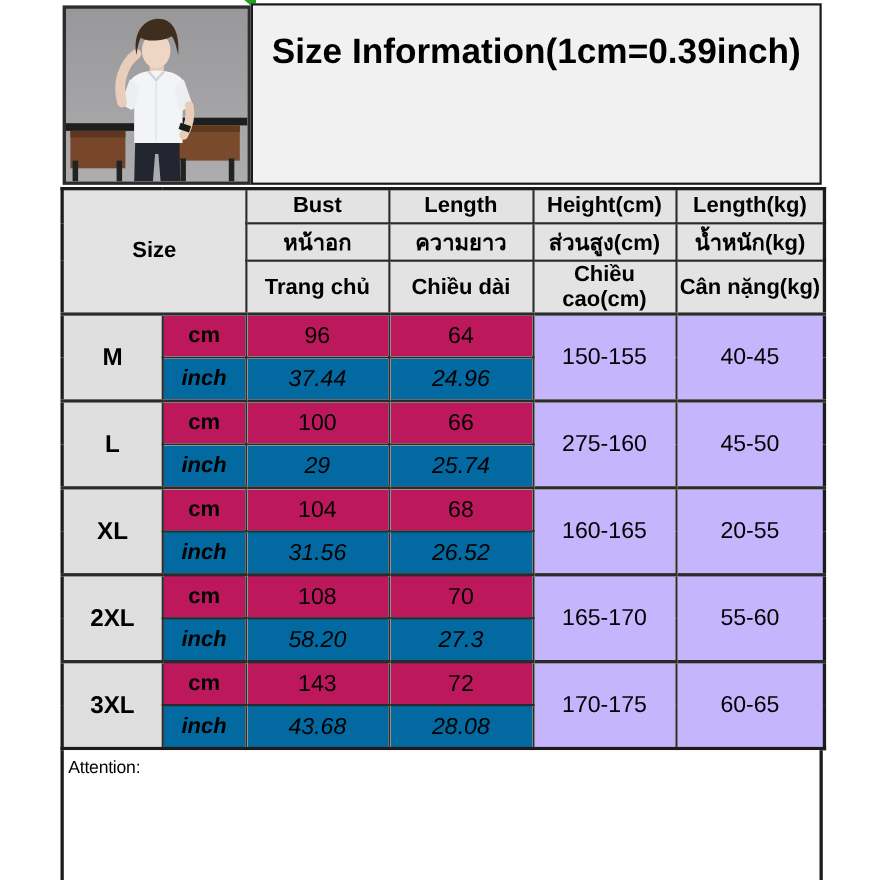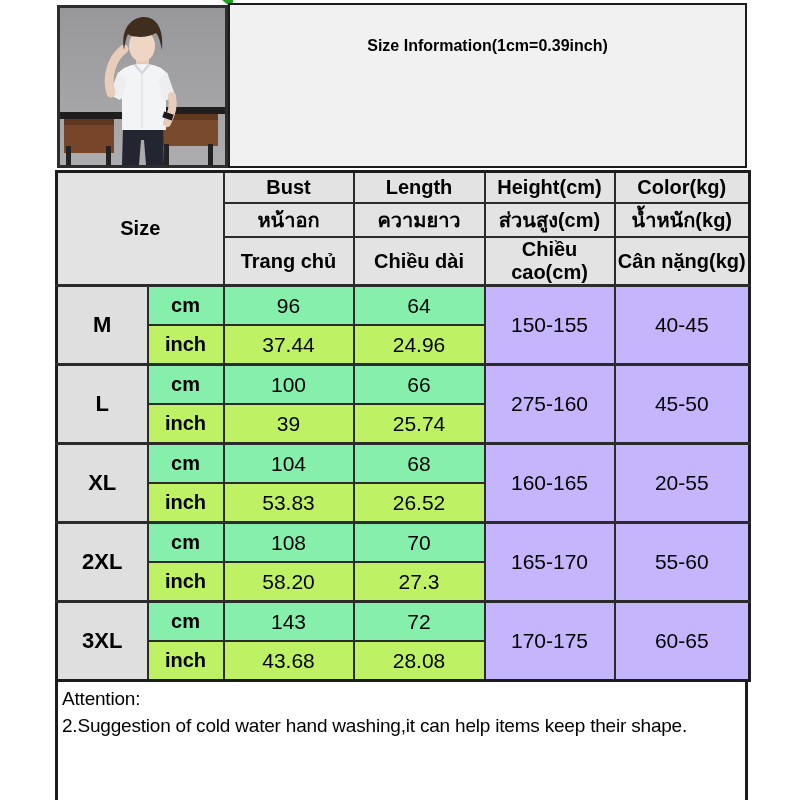--- a/index.html
+++ b/index.html
@@ -37,21 +37,21 @@
     position: absolute; left: 228px; top: 3px;
     width: 519px; height: 165px;
     box-sizing: border-box;
     border: 2px solid #1b1b1b;
     background: #f1f1f1;
     text-align: center;
     padding-top: 26px;
   }
   .title-line {
     font-weight: bold;
-    font-size: 16px;
+    font-size: 32px;
     line-height: 30px;
     white-space: nowrap;
   }
 
   
   .sheet { position: absolute; left: 55px; top: 170px; width: 693px; }
   table.size-table {
     width: 693px;
     border-collapse: collapse;
     table-layout: fixed;
@@ -64,34 +64,34 @@
     padding: 0;
     overflow: hidden;
   }
   .size-table tr.hrow th { height: 29px; background: #e3e3e3; font-size: 20px; font-weight: bold; }
   th.size-big { background: #dedede; font-size: 34px; font-weight: bold; }
   .size-table tr.drow td { height: 37px; }
   tr.block-start td { border-top-width: 3px; }
   td.size-label { background: #dfdfdf; font-size: 22px; font-weight: bold; }
   td.unit { font-size: 20px; font-weight: bold; }
   td.val, td.range { font-size: 21px; font-weight: normal; }
-  .cm-bg { background: #86efac; margin-top: 36px; }
-  .white-bg { background: #bef264; }
+  .cm-bg { background: #be185d; margin-top: 36px; }
+  .white-bg { background: #0369a1; font-style: italic; }
   td.range { background: #c4b5fd; }
 
   
   .attention {
     box-sizing: border-box;
     width: 693px; height: 151px;
     border: 3px solid #1c1c1c;
     border-top: none;
     background: #ffffff;
     padding: 3px 5px 0 4px;
   }
-  .att-text { font-size: 19px; line-height: 27px; font-weight: normal; letter-spacing: -0.2px; }
+  .att-text { font-size: 16px; line-height: 27px; font-weight: normal; letter-spacing: -0.2px; }
 </style>
 </head>
 <body>
 
 <div class="stage">
 
   <div class="green-mark"></div>
 
   <div class="photo-frame">
     <svg viewBox="0 0 165 157" preserveAspectRatio="none">
@@ -148,21 +148,21 @@
         <col style="width:131px">
           <col style="width:130px">
           <col style="width:135px">
       </colgroup>
       <tbody>
         <tr class="hrow">
           <th class="size-big" rowspan="3" colspan="2">Size</th>
           <th>Bust</th>
           <th>Length</th>
           <th>Height(cm)</th>
-          <th>Color(kg)</th>
+          <th>Length(kg)</th>
         </tr>
         <tr class="hrow">
           <th>หน้าอก</th>
           <th>ความยาว</th>
           <th>ส่วนสูง(cm)</th>
           <th>น้ำหนัก(kg)</th>
         </tr>
         <tr class="hrow">
           <th>Trang chủ</th>
           <th>Chiều dài</th>
@@ -187,35 +187,35 @@
         <tr class="drow block-start">
           <td class="size-label" rowspan="2">L</td>
           <td class="unit cm-bg">cm</td>
           <td class="val cm-bg">100</td>
           <td class="val cm-bg">66</td>
           <td class="range" rowspan="2">275-160</td>
           <td class="range" rowspan="2">45-50</td>
         </tr>
         <tr class="drow">
           <td class="unit white-bg">inch</td>
-          <td class="val white-bg">39</td>
+          <td class="val white-bg">29</td>
           <td class="val white-bg">25.74</td>
         </tr>
 
         <tr class="drow block-start">
           <td class="size-label" rowspan="2">XL</td>
           <td class="unit cm-bg">cm</td>
           <td class="val cm-bg">104</td>
           <td class="val cm-bg">68</td>
           <td class="range" rowspan="2">160-165</td>
           <td class="range" rowspan="2">20-55</td>
         </tr>
         <tr class="drow">
           <td class="unit white-bg">inch</td>
-          <td class="val white-bg">53.83</td>
+          <td class="val white-bg">31.56</td>
           <td class="val white-bg">26.52</td>
         </tr>
 
         <tr class="drow block-start">
           <td class="size-label" rowspan="2">2XL</td>
           <td class="unit cm-bg">cm</td>
           <td class="val cm-bg">108</td>
           <td class="val cm-bg">70</td>
           <td class="range" rowspan="2">165-170</td>
           <td class="range" rowspan="2">55-60</td>
@@ -237,17 +237,16 @@
         <tr class="drow">
           <td class="unit white-bg">inch</td>
           <td class="val white-bg">43.68</td>
           <td class="val white-bg">28.08</td>
         </tr>
       </tbody>
     </table>
 
     <div class="attention">
       <div class="att-text">Attention:</div>
-      <div class="att-text">2.Suggestion of cold water hand washing,it can help items keep their shape.</div>
     </div>
   </div>
 
 </div>
 
 </body></html>

